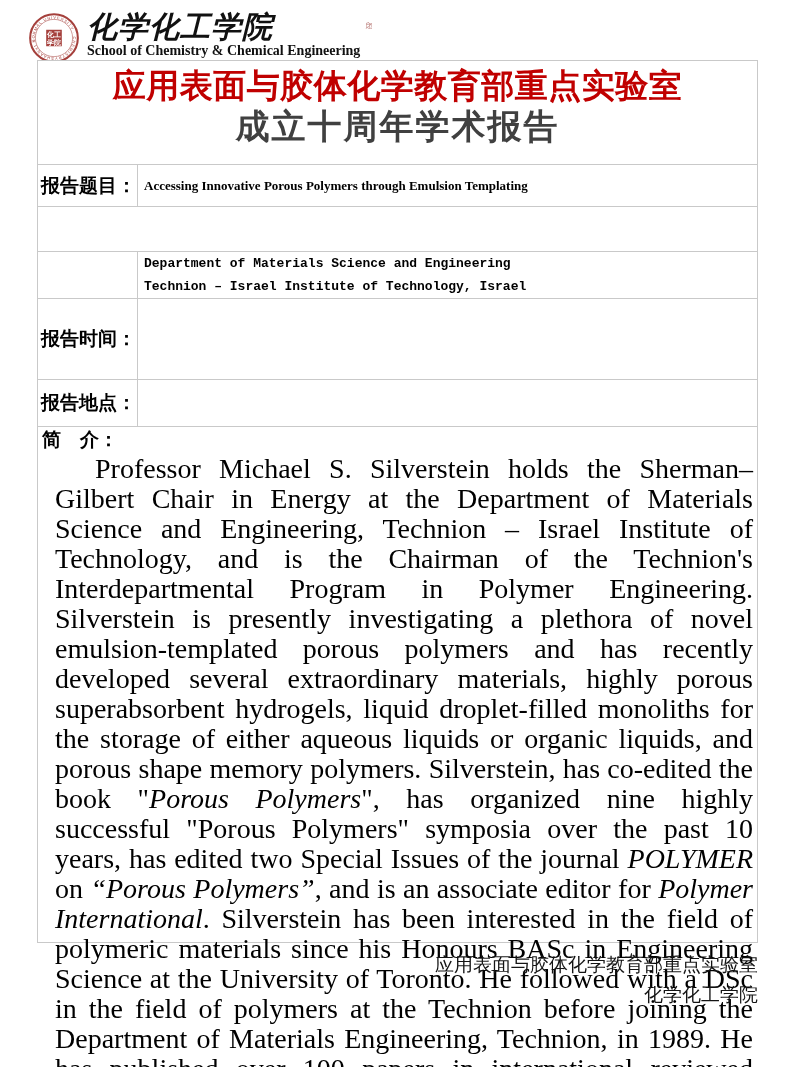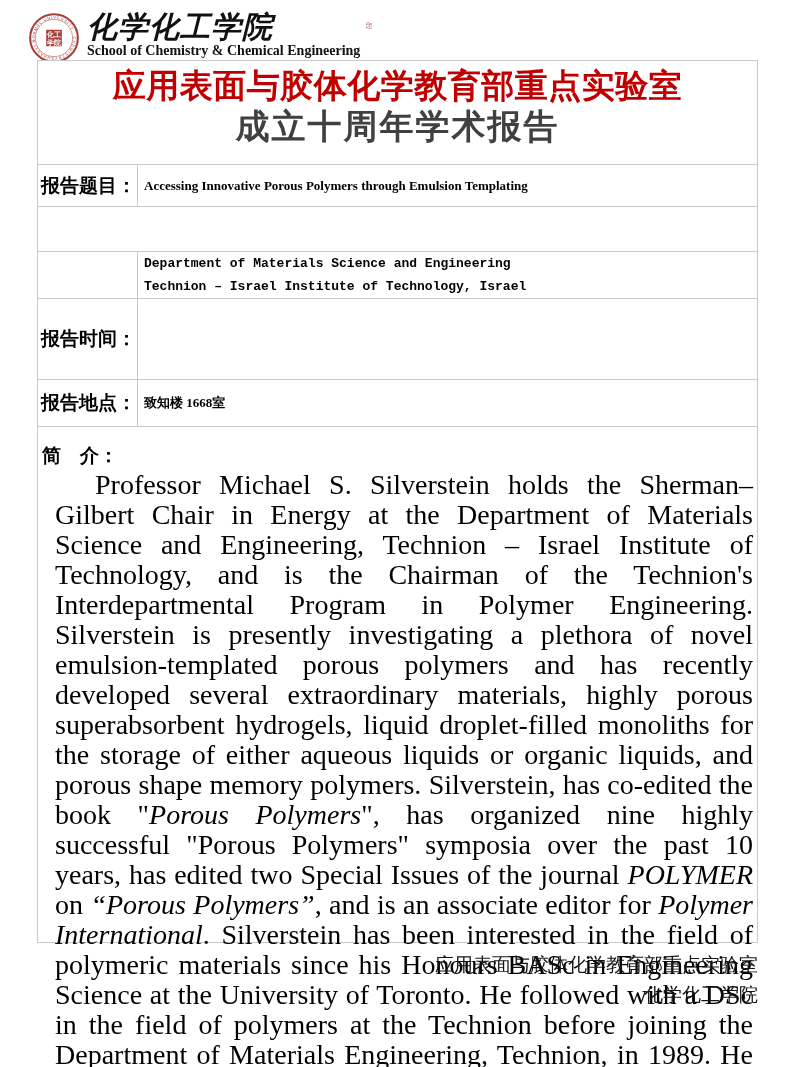--- a/index.html
+++ b/index.html
@@ -70,21 +70,21 @@
     padding-left: 6px; padding-right: 4px;
     font-family: "Liberation Serif", serif;
     font-weight: bold; font-size: 13px; color: #000000;
     white-space: pre-line;
   }
   .cjk-value { font-family: "Liberation Serif", serif; }
   .h42 { height: 42px; } .h45 { height: 45px; } .h47 { height: 47px; }
   .h81 { height: 81px; justify-content: space-between; }
   .two-line .cell-value { line-height: 23px; font-family: Liberation Mono, monospace; }
 
-  .intro-row { display: block; height: 374px; padding: 16px 4px 0 4px; }
+  .intro-row { display: block; height: 374px; padding: 0 4px 0 4px; }
   .intro-label { font-weight: bold; font-size: 19px; line-height: 26px; padding-left: 0; }
   .intro-para {
     margin-top: 1px;
     font-family: "Liberation Serif", serif;
     font-size: 28px; line-height: 30px; color: #000;
     text-align: justify; text-indent: 40px; margin-left: 13px;
   }
 
   
   .doc-footer {
@@ -142,21 +142,20 @@
       <div class="cell-value">Department of Materials Science and Engineering
 Technion – Israel Institute of Technology, Israel</div>
     </div>
 
     <div class="t-row h81">
       <div class="cell-label">报告时间：</div>
     </div>
 
     <div class="t-row h47">
       <div class="cell-label">报告地点：</div>
-      <div class="cell-value cjk-value">致知楼 1668室</div>
     </div>
 
     <div class="t-row intro-row">
       <div class="intro-label">简　介：</div>
       <p class="intro-para"><span>Professor Michael S. Silverstein holds the Sherman–Gilbert Chair in Energy at the Department of Materials Science and Engineering, Technion – Israel Institute of Technology, and is the Chairman of the Technion's Interdepartmental Program in Polymer Engineering. Silverstein is presently investigating a plethora of novel emulsion-templated porous polymers and has recently developed several extraordinary materials, highly porous superabsorbent hydrogels, liquid droplet-filled monoliths for the storage of either aqueous liquids or organic liquids, and porous shape memory polymers. Silverstein, has co-edited the book "</span><span style="font-style: italic;">Porous Polymers</span><span>", has organized nine highly successful "Porous Polymers" symposia over the past 10 years, has edited two Special Issues of the journal </span><span style="font-style: italic;">POLYMER</span><span> on </span><span style="font-style: italic;">“Porous Polymers”</span><span>, and is an associate editor for </span><span style="font-style: italic;">Polymer International</span><span>. Silverstein has been interested in the field of polymeric materials since his Honours BASc in Engineering Science at the University of Toronto. He followed with a DSc in the field of polymers at the Technion before joining the Department of Materials Engineering, Technion, in 1989. He has published over 100 papers in international reviewed journals, has over 160 international conference contributions, and has mentored over 40 graduate students.</span></p>
     </div>
 
   </div>
 
   <div class="doc-footer">

